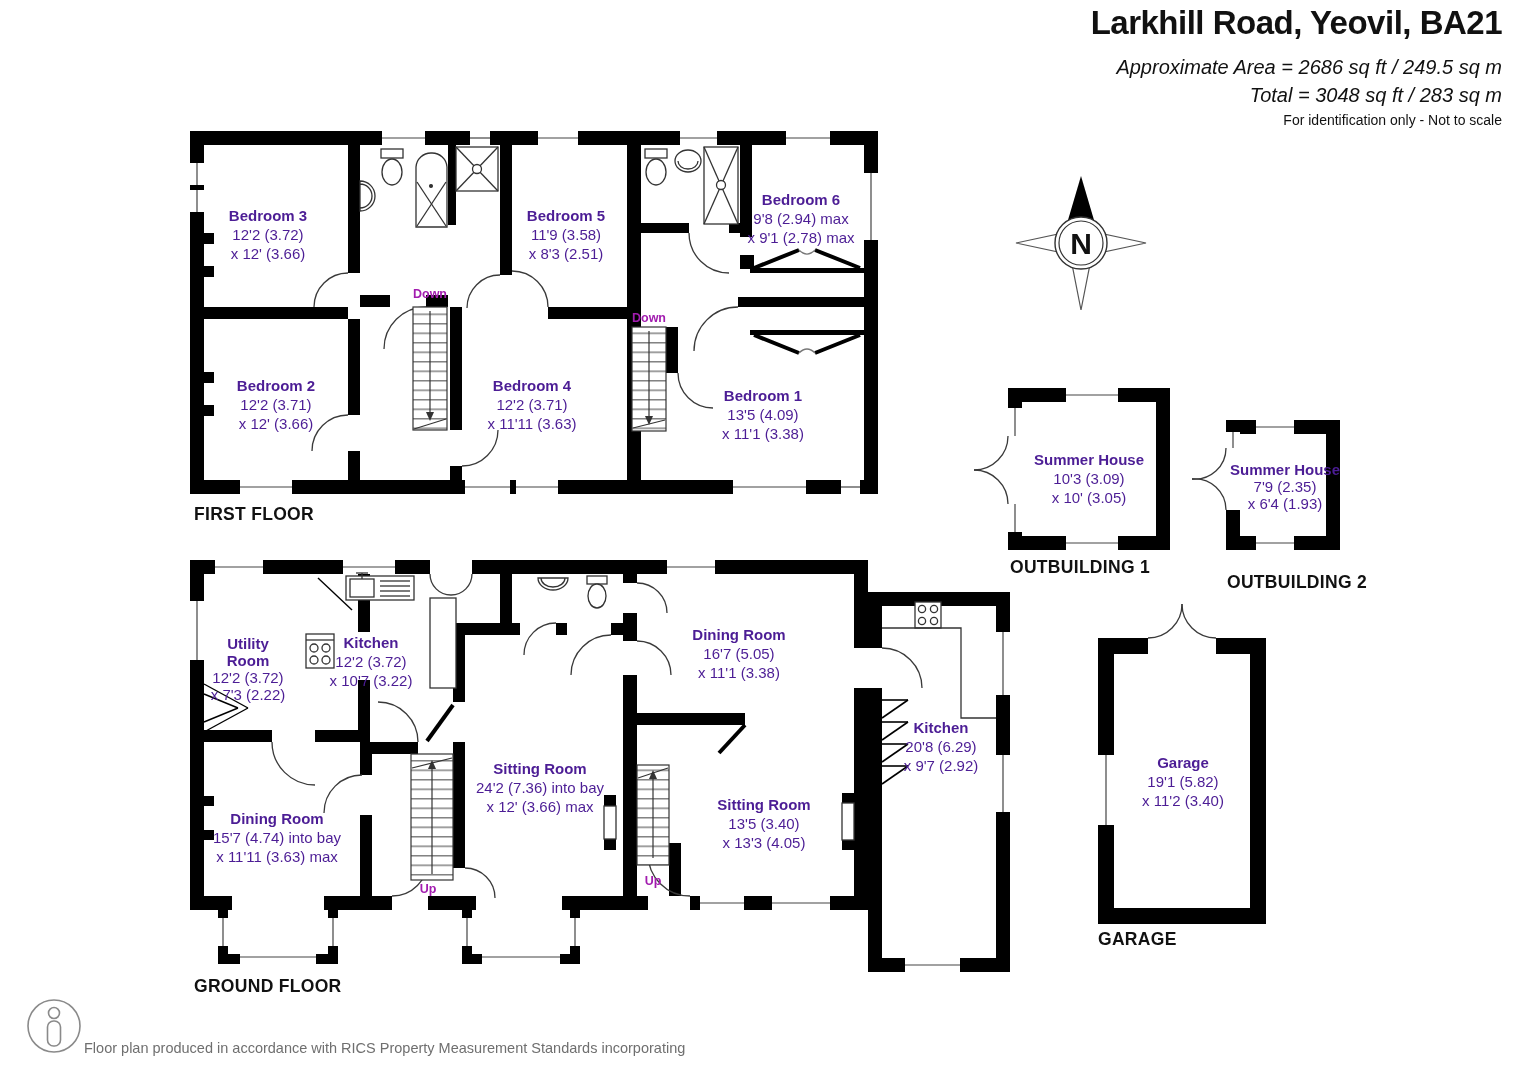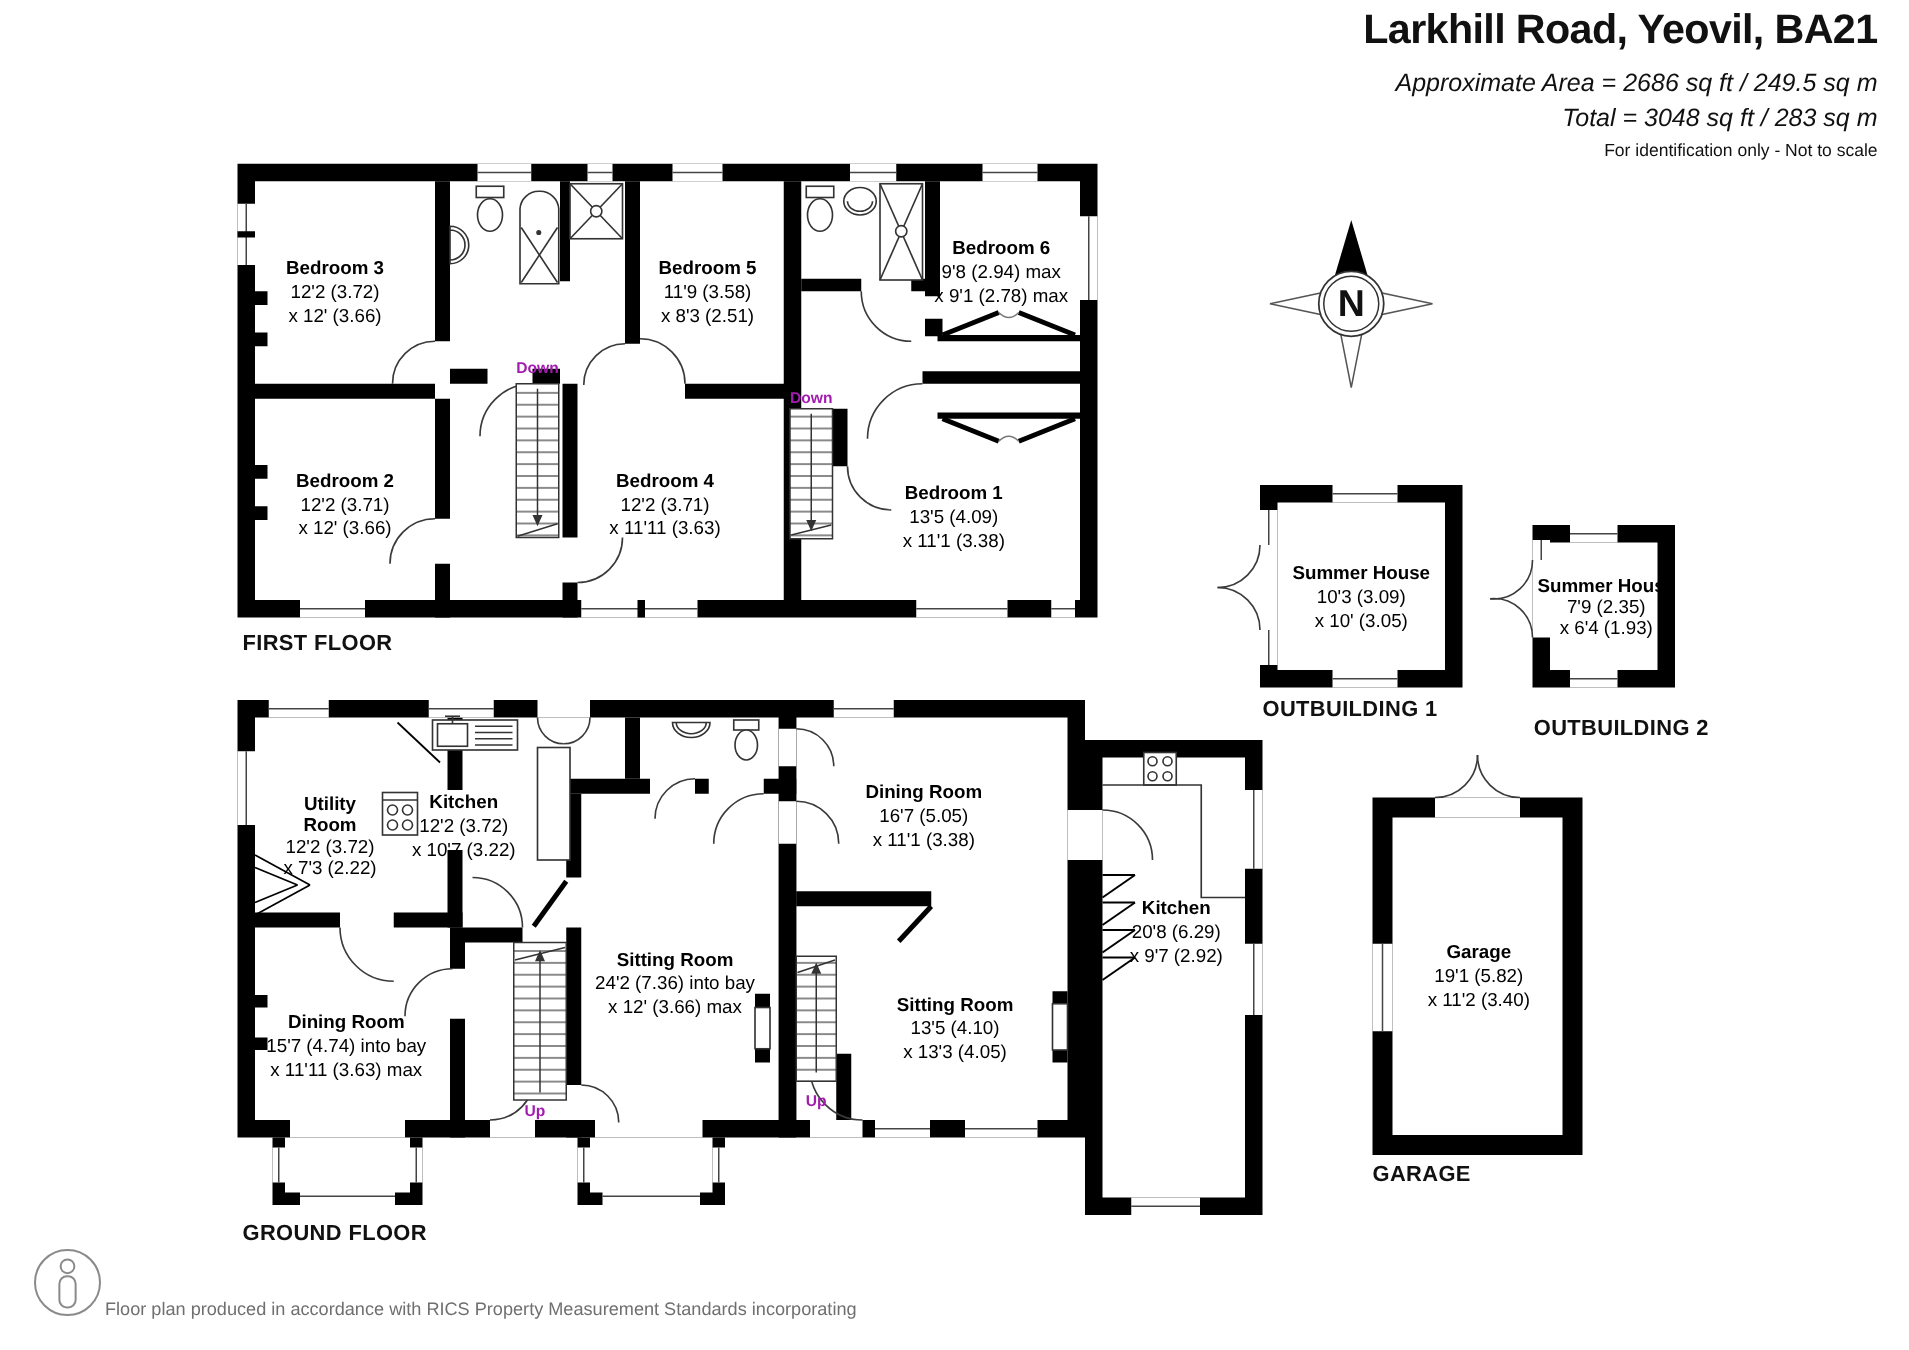--- a/index.html
+++ b/index.html
@@ -1,20 +1,20 @@
 <!DOCTYPE html>
 <html><head>
 <meta charset="utf-8">
 <style>
   html,body{margin:0;padding:0;background:#ffffff;}
   body{width:1527px;height:1080px;position:relative;overflow:hidden;
        font-family:"Liberation Sans", sans-serif;color:#111;}
   svg{position:absolute;left:0;top:0;}
   .rl{position:absolute;transform:translate(-50%,-50%);text-align:center;
-      white-space:nowrap;font-size:15px;line-height:19px;color:#000000;}
+      white-space:nowrap;font-size:15px;line-height:19px;color:#4c1d95;}
   .rl .rn{font-weight:bold;}
   .rl.tight{line-height:17px;}
   .sl{position:absolute;transform:translate(-50%,-50%);font-weight:bold;
       font-size:12.5px;color:#a21caf;}
   .fc{position:absolute;font-weight:bold;font-size:17.5px;letter-spacing:.3px;color:#111;}
   .hdr{position:absolute;right:25px;top:4px;text-align:right;}
   .hdr .title{font-size:33px;font-weight:bold;letter-spacing:-.5px;margin-bottom:14px;}
   .hdr .aline{font-size:20px;margin:5px 0;font-style:italic;}
   .hdr .disc{font-size:14px;margin-top:0;}
   .ftr{position:absolute;left:84px;top:998px;font-size:14.5px;line-height:20px;
@@ -440,21 +440,21 @@
 </div>
 <div class="rl" style="left:763px;top:414px">
   <div class="rn">Bedroom 1</div>
   <div>13'5 (4.09)</div>
   <div>x 11'1 (3.38)</div>
 </div>
 <div class="sl" style="left:430px;top:294px">Down</div>
 <div class="sl" style="left:649px;top:318px">Down</div>
 <div class="fc" style="left:194px;top:504px">FIRST FLOOR</div>
 
-<div class="rl tight" style="left:264px;top:669px">
+<div class="rl tight" style="left:248px;top:669px">
   <div class="rn">Utility</div>
   <div class="rn">Room</div>
   <div>12'2 (3.72)</div>
   <div>x 7'3 (2.22)</div>
 </div>
 <div class="rl" style="left:371px;top:661px">
   <div class="rn">Kitchen</div>
   <div>12'2 (3.72)</div>
   <div>x 10'7 (3.22)</div>
 </div>
@@ -468,21 +468,21 @@
   <div>24'2 (7.36) into bay</div>
   <div>x 12' (3.66) max</div>
 </div>
 <div class="rl" style="left:739px;top:653px">
   <div class="rn">Dining Room</div>
   <div>16'7 (5.05)</div>
   <div>x 11'1 (3.38)</div>
 </div>
 <div class="rl" style="left:764px;top:823px">
   <div class="rn">Sitting Room</div>
-  <div>13'5 (4.10)</div>
+  <div>13'5 (3.40)</div>
   <div>x 13'3 (4.05)</div>
 </div>
 <div class="rl" style="left:941px;top:746px">
   <div class="rn">Kitchen</div>
   <div>20'8 (6.29)</div>
   <div>x 9'7 (2.92)</div>
 </div>
 <div class="sl" style="left:428px;top:889px">Up</div>
 <div class="sl" style="left:653px;top:881px">Up</div>
 <div class="fc" style="left:194px;top:976px">GROUND FLOOR</div>

